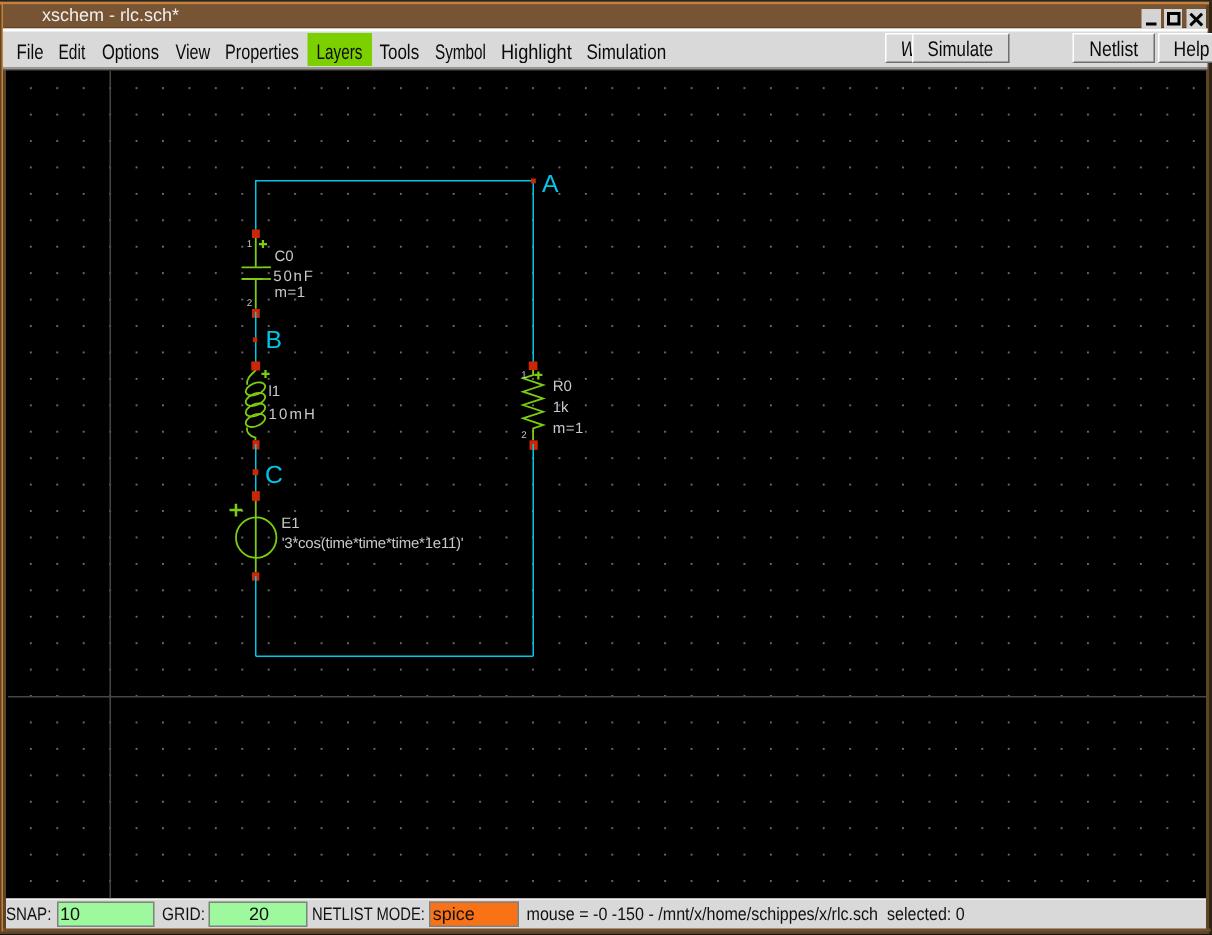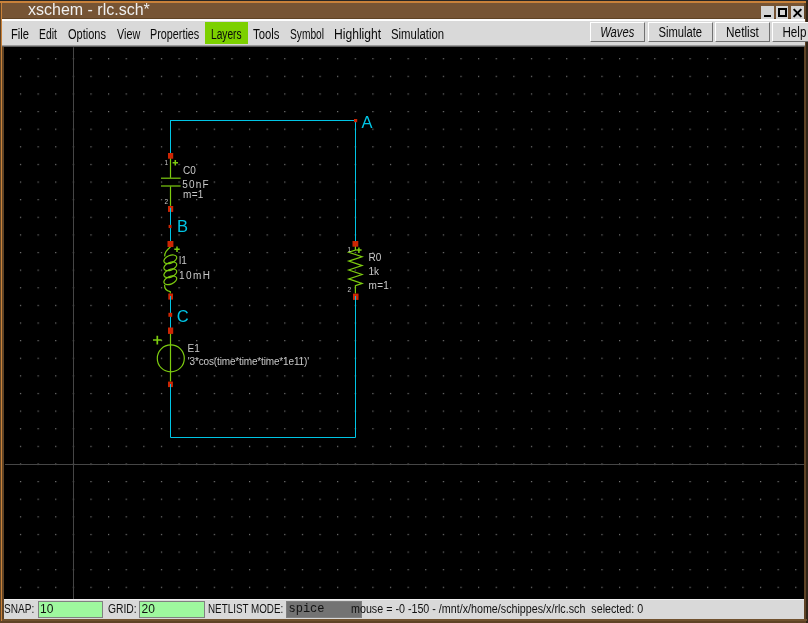--- a/index.html
+++ b/index.html
@@ -5,21 +5,21 @@
 html,body{margin:0;padding:0;width:808px;height:623px;overflow:hidden;background:#000;}
 body{font-family:"Liberation Sans",sans-serif;position:relative;}
 .abs{position:absolute;}
 
 #frame{position:absolute;left:0;top:0;width:808px;height:623px;background:#5f4325;}
 #topedge{position:absolute;left:0;top:0;width:808px;height:1px;background:#262626;}
 #bevelL{position:absolute;left:0.8px;top:1px;width:1.4px;height:620px;background:#c8813a;}
 #bevelT{position:absolute;left:0;top:1px;width:808px;height:1.6px;background:#c8813a;}#edgeR{position:absolute;left:806.2px;top:1px;width:1.8px;height:622px;background:#302417;}#botbrown{position:absolute;left:2px;top:619px;width:805px;height:1.8px;background:#70512e;}
 
 #titlebar{position:absolute;left:1.9px;top:2.6px;width:802.6px;height:15.6px;background:#765434;}
-#titletext{position:absolute;left:28px;top:3px;width:400px;height:14px;color:#f0f0f0;font-size:16px;line-height:14px;}
+#titletext{position:absolute;left:28px;top:3px;width:400px;height:14px;color:#f0f0f0;font-size:12px;line-height:14px;}
 .winbtn{position:absolute;top:6px;width:12.6px;height:13px;background:#d4d4d4;}
 
 #menubar{position:absolute;left:2px;top:19px;width:803px;height:26px;background:#d9d9d9;border-top:2px solid #fdfdfd;box-sizing:border-box;}#menushadow{position:absolute;left:2px;top:45px;width:803px;height:1px;background:#9a9a9a;}#menushadow2{position:absolute;left:2px;top:46px;width:803px;height:1.3px;background:#5e5e5e;}
 .mi{position:absolute;top:26.9px;font-size:14px;line-height:14px;color:#0a0a0a;transform-origin:0 0;white-space:pre;}
 .btn{position:absolute;top:22px;height:20px;background:#d9d9d9;border-top:1px solid #fff;border-left:1px solid #fff;border-right:1px solid #707070;border-bottom:1px solid #707070;box-sizing:border-box;font-size:14px;line-height:18.5px;color:#0a0a0a;text-align:center;}.btn>span{display:inline-block;}
 
 #canvas{position:absolute;left:4.3px;top:47.3px;width:799.6px;height:552.1px;background:#000;}
 
 #statusbar{position:absolute;left:4.3px;top:599.4px;width:799.6px;height:19.2px;background:#d9d9d9;border-top:1px solid #f0f0f0;box-sizing:border-box;}
 .st{position:absolute;top:604px;font-size:12px;line-height:10px;color:#111;white-space:pre;transform-origin:0 0;}
@@ -53,21 +53,21 @@
 <span class="mi" style="left:39.4px;transform:scaleX(0.738);">Edit</span>
 <span class="mi" style="left:68.3px;transform:scaleX(0.786);">Options</span>
 <span class="mi" style="left:117.4px;transform:scaleX(0.771);">View</span>
 <span class="mi" style="left:149.9px;transform:scaleX(0.771);">Properties</span>
 <span class="mi" style="left:211.2px;transform:scaleX(0.728);">Layers</span>
 <span class="mi" style="left:253.1px;transform:scaleX(0.808);">Tools</span>
 <span class="mi" style="left:289.6px;transform:scaleX(0.728);">Symbol</span>
 <span class="mi" style="left:333.9px;transform:scaleX(0.865);">Highlight</span>
 <span class="mi" style="left:391.1px;transform:scaleX(0.812);">Simulation</span>
 <div class="btn" style="left:590px;width:55px;font-style:italic;"><span style="transform:scaleX(0.80);">Waves</span></div>
-<div class="btn" style="left:648px;width:65px;"><span style="transform:scaleX(0.802);">Simulate</span></div>
+<div class="btn" style="left:608px;width:65px;"><span style="transform:scaleX(0.802);">Simulate</span></div>
 <div class="btn" style="left:715px;width:55px;text-align:center;"><span style="transform:scaleX(0.841);">Netlist</span></div>
 <div class="btn" style="left:772px;width:44px;"><span style="transform:scaleX(0.834);">Help</span></div>
 <div id="canvas"></div>
 <svg id="schsvg" class="abs" style="left:5px;top:46px;transform:translateZ(0);will-change:transform;" width="799" height="553" viewBox="0 0 799 553" xmlns="http://www.w3.org/2000/svg">
 
   <defs>
     <pattern id="griddots" width="17.62" height="17.62" patternUnits="userSpaceOnUse" x="14.92" y="12.14">
       <rect width="1.2" height="1.2" fill="#787878"></rect>
     </pattern>
   </defs>
@@ -153,16 +153,16 @@
     <text x="159.5" y="118.5">1</text>
     <text x="159.5" y="158">2</text>
     <text x="342.5" y="206">1</text>
     <text x="342.5" y="245.8">2</text>
   </g>
 </svg>
 <div id="statusbar"></div>
 <span class="st" style="left:4px;transform:scaleX(0.84);">SNAP:</span>
 <div class="entry" style="left:37.5px;width:65px;background:#9ef89e;">10</div>
 <span class="st" style="left:107.5px;transform:scaleX(0.86);">GRID:</span>
-<div class="entry" style="left:139px;width:66px;background:#9ef89e;">20</div>
+<div class="entry" style="left:139px;width:66px;background:#9ef89e;text-align:center;">20</div>
 <span class="st" style="left:208px;transform:scaleX(0.82);">NETLIST MODE:</span>
-<div class="entry" style="left:286px;width:76px;background:#737373;font-family:Liberation Mono, monospace;">spice</div>
+<div class="entry" style="left:286px;width:60px;background:#f97316;">spice</div>
 <span class="st" style="left:351px;font-size:12px;top:604px;transform:scaleX(0.893);">mouse = -0 -150 - /mnt/x/home/schippes/x/rlc.sch&nbsp; selected: 0</span>
 
 </body></html>

